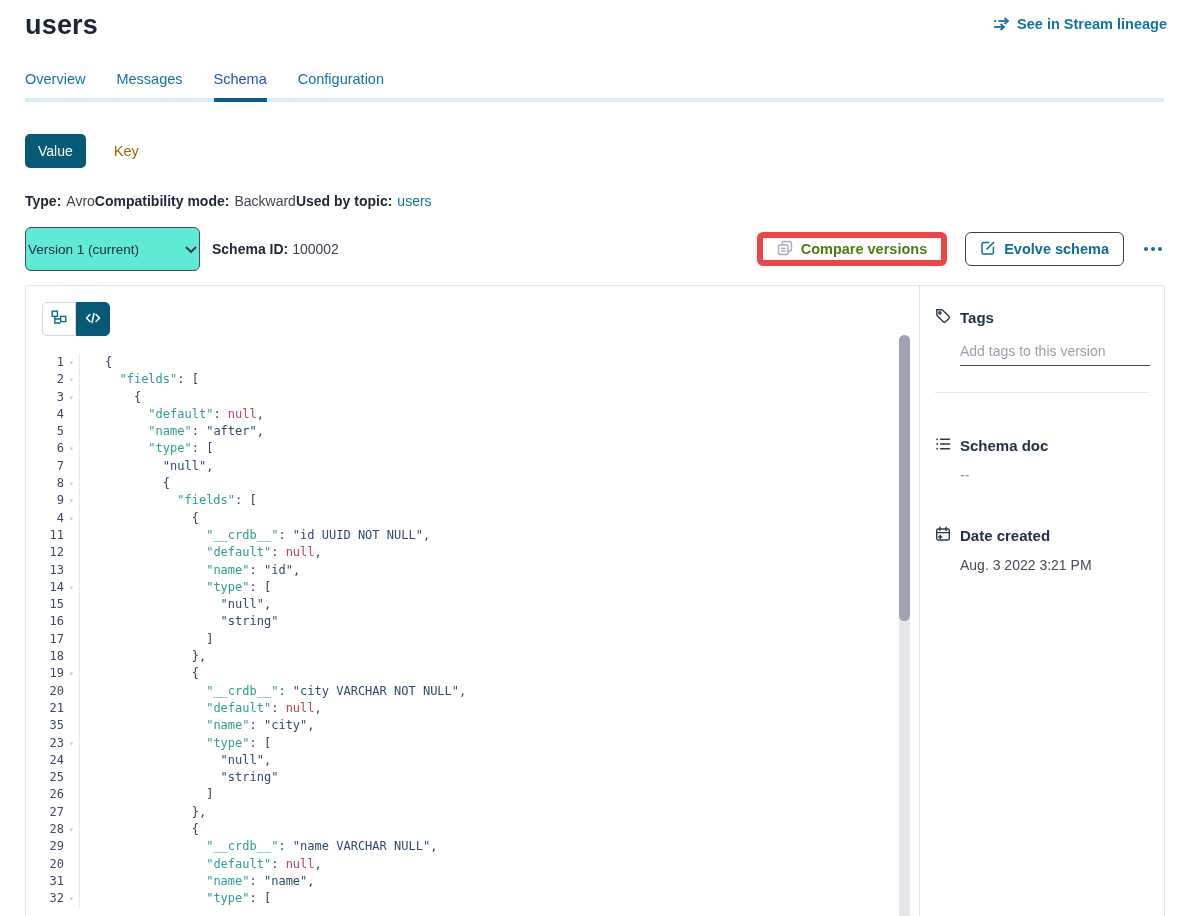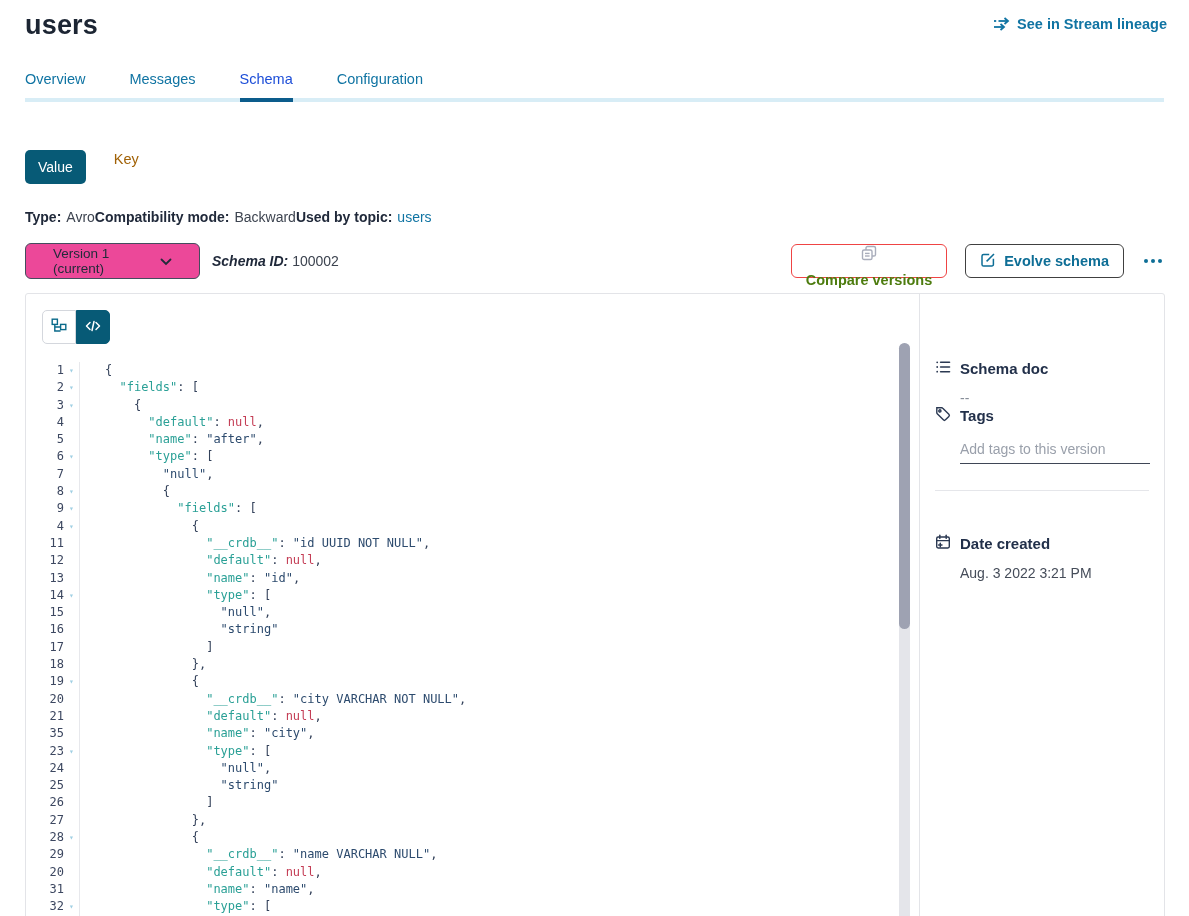--- a/index.html
+++ b/index.html
@@ -8,54 +8,54 @@
 
   
   .page-header { position:relative; padding:10px 25px 0 25px; }
   .page-title { font-size:27px; font-weight:700; color:#1c2533; letter-spacing:.2px; }
   .lineage-link { position:absolute; right:22px; top:16px; display:flex; align-items:center;
     gap:7px; color:#1074a3; font-size:14.5px; font-weight:700; cursor:pointer; }
   .lineage-link svg { display:block; }
 
   
   .tabs-wrap { margin-top:30px; padding:0 25px; }
-  .tabs { display:flex; gap:44px; }
+  .tabs { display:flex; gap:31px; }
   .tab { position:relative; padding-bottom:11px; font-size:14.5px; font-weight:500;
     color:#1074a3; cursor:pointer; }
   .tab.active { color:#1d4ed8; }
   .tab.active::after { content:""; position:absolute; left:0; right:0; bottom:-4px;
     height:4px; background:#0c5c8c; z-index:2; }
   .tabs-track { height:4px; background:#d8edf6; }
 
   
   .vk-row { margin:32px 25px 0 25px; display:flex; align-items:center; }
   .vk-value { min-width:56px; height:34px; background:#075a76; border:none; border-radius:5px;
-    color:#fff; font-size:14px; font-family:inherit; padding:0 13px; cursor:pointer;margin-top:16px; }
+    color:#fff; font-size:14px; font-family:inherit; padding:0 13px; cursor:pointer; }
   .vk-key { margin-left:28px; background:none; border:none; color:#a16207; font-size:14.5px;
     font-family:inherit; cursor:pointer; }
 
   
   .meta-row { margin:25px 25px 0 25px; display:flex; font-size:14px; }
   .meta-item { display:flex; gap:5px; }
   .meta-label { font-weight:700; color:#20293a; }
   .meta-value { color:#3d4450; }
   .meta-link { color:#1074a3; cursor:pointer; }
 
   
   .version-bar { margin:18px 25px 0 25px; display:flex; align-items:center; }
-  .select-box { width:175px; height:36px; border:1px solid #454c5e; border-radius:6px;
-    display:flex; align-items:center; justify-content:space-between; padding:0 27px;
-    font-size:13.5px; color:#222b3a; cursor:pointer; background:#ec4899; }
+  .select-box { width:175px; height:44px; border:1px solid #454c5e; border-radius:6px;
+    display:flex; align-items:center; justify-content:space-between; padding:0 2px;
+    font-size:13.5px; color:#222b3a; cursor:pointer; background:#5eead4; }
   .schema-id { margin-left:12px; font-size:14px; }
-  .schema-id b { color:#20293a;font-style:italic; }
+  .schema-id b { color:#20293a; }
   .vb-actions { margin-left:auto; display:flex; align-items:center; gap:18px; }
   .btn { height:34px; border-radius:6px; display:flex; align-items:center; gap:8px;
     padding:0 14px; font-size:14.5px; font-weight:700; font-family:inherit; background:#fff;
     cursor:pointer; }
-  .btn-disabled { border:1px solid #ef4444; color:#4d7c0f; cursor:default;flex-direction:column; }
+  .btn-disabled { border:6px solid #ef4444; color:#4d7c0f; cursor:default; }
   .btn-primary-outline { border:1px solid #404040; color:#0e6e96; }
   .more-dots { display:flex; gap:3px; padding:6px 2px; cursor:pointer; }
   .more-dots i { width:4px; height:4px; border-radius:50%; background:#0e6e96; display:block; }
 
   
   .main-panel { margin:14px 24px 0 25px; border:1px solid #e3e4e8; border-radius:3px;
     display:flex; height:800px; }
   .code-panel { flex:1; position:relative; min-width:0; }
   .view-toggle { position:absolute; top:16px; left:16px; display:flex; z-index:3; }
   .vt-btn { width:34px; height:34px; display:flex; align-items:center; justify-content:center;
@@ -372,51 +372,51 @@
         </div>
       </div>
 
     <div class="scrollbar-track">
       <div class="scrollbar-thumb"></div>
     </div>
   </div>
 
   <div class="side-panel">
 
+    <div class="side-section first">
+      <div class="side-heading">
+        <span>
+          <svg width="16" height="16" viewBox="0 0 16 16" fill="none" stroke="#2b3952" stroke-width="1.4">
+            <path d="M1.8 1.8h4.9c.4 0 .8.16 1.06.44l6.1 6.1a1.5 1.5 0 0 1 0 2.12l-3.4 3.4a1.5 1.5 0 0 1-2.12 0l-6.1-6.1A1.5 1.5 0 0 1 1.8 6.7Z"></path>
+            <circle cx="4.9" cy="4.9" r="1.1"></circle>
+          </svg>
+        </span>
+        <span>Tags</span>
+      </div>
+      <input class="tags-input" type="text" placeholder="Add tags to this version" style="">
+      <hr class="side-divider">
+    </div>
+
     <div class="side-section">
       <div class="side-heading">
         <span>
           <svg width="16" height="16" viewBox="0 0 16 16" fill="none" stroke="#2b3952" stroke-width="1.6" stroke-linecap="round">
             <circle cx="2.2" cy="3.3" r="0.9" fill="#2b3952" stroke="none"></circle>
             <circle cx="2.2" cy="8" r="0.9" fill="#2b3952" stroke="none"></circle>
             <circle cx="2.2" cy="12.7" r="0.9" fill="#2b3952" stroke="none"></circle>
             <line x1="5.6" y1="3.3" x2="14.5" y2="3.3"></line>
             <line x1="5.6" y1="8" x2="14.5" y2="8"></line>
             <line x1="5.6" y1="12.7" x2="14.5" y2="12.7"></line>
           </svg>
         </span>
         <span>Schema doc</span>
       </div>
       <div class="side-value dim">--</div>
     </div>
 
-    <div class="side-section first">
-      <div class="side-heading">
-        <span>
-          <svg width="16" height="16" viewBox="0 0 16 16" fill="none" stroke="#2b3952" stroke-width="1.4">
-            <path d="M1.8 1.8h4.9c.4 0 .8.16 1.06.44l6.1 6.1a1.5 1.5 0 0 1 0 2.12l-3.4 3.4a1.5 1.5 0 0 1-2.12 0l-6.1-6.1A1.5 1.5 0 0 1 1.8 6.7Z"></path>
-            <circle cx="4.9" cy="4.9" r="1.1"></circle>
-          </svg>
-        </span>
-        <span>Tags</span>
-      </div>
-      <input class="tags-input" type="text" placeholder="Add tags to this version" style="">
-      <hr class="side-divider">
-    </div>
-
     <div class="side-section">
       <div class="side-heading">
         <span>
           <svg width="16" height="16" viewBox="0 0 16 16" fill="none" stroke="#2b3952" stroke-width="1.4" stroke-linecap="round">
             <rect x="1.7" y="3" width="12.6" height="11" rx="1.4"></rect>
             <line x1="4.8" y1="1.2" x2="4.8" y2="4.4"></line>
             <line x1="11.2" y1="1.2" x2="11.2" y2="4.4"></line>
             <line x1="1.7" y1="6.6" x2="14.3" y2="6.6"></line>
             <line x1="3.6" y1="11" x2="7" y2="11"></line>
             <line x1="5.3" y1="9.3" x2="5.3" y2="12.7"></line>

